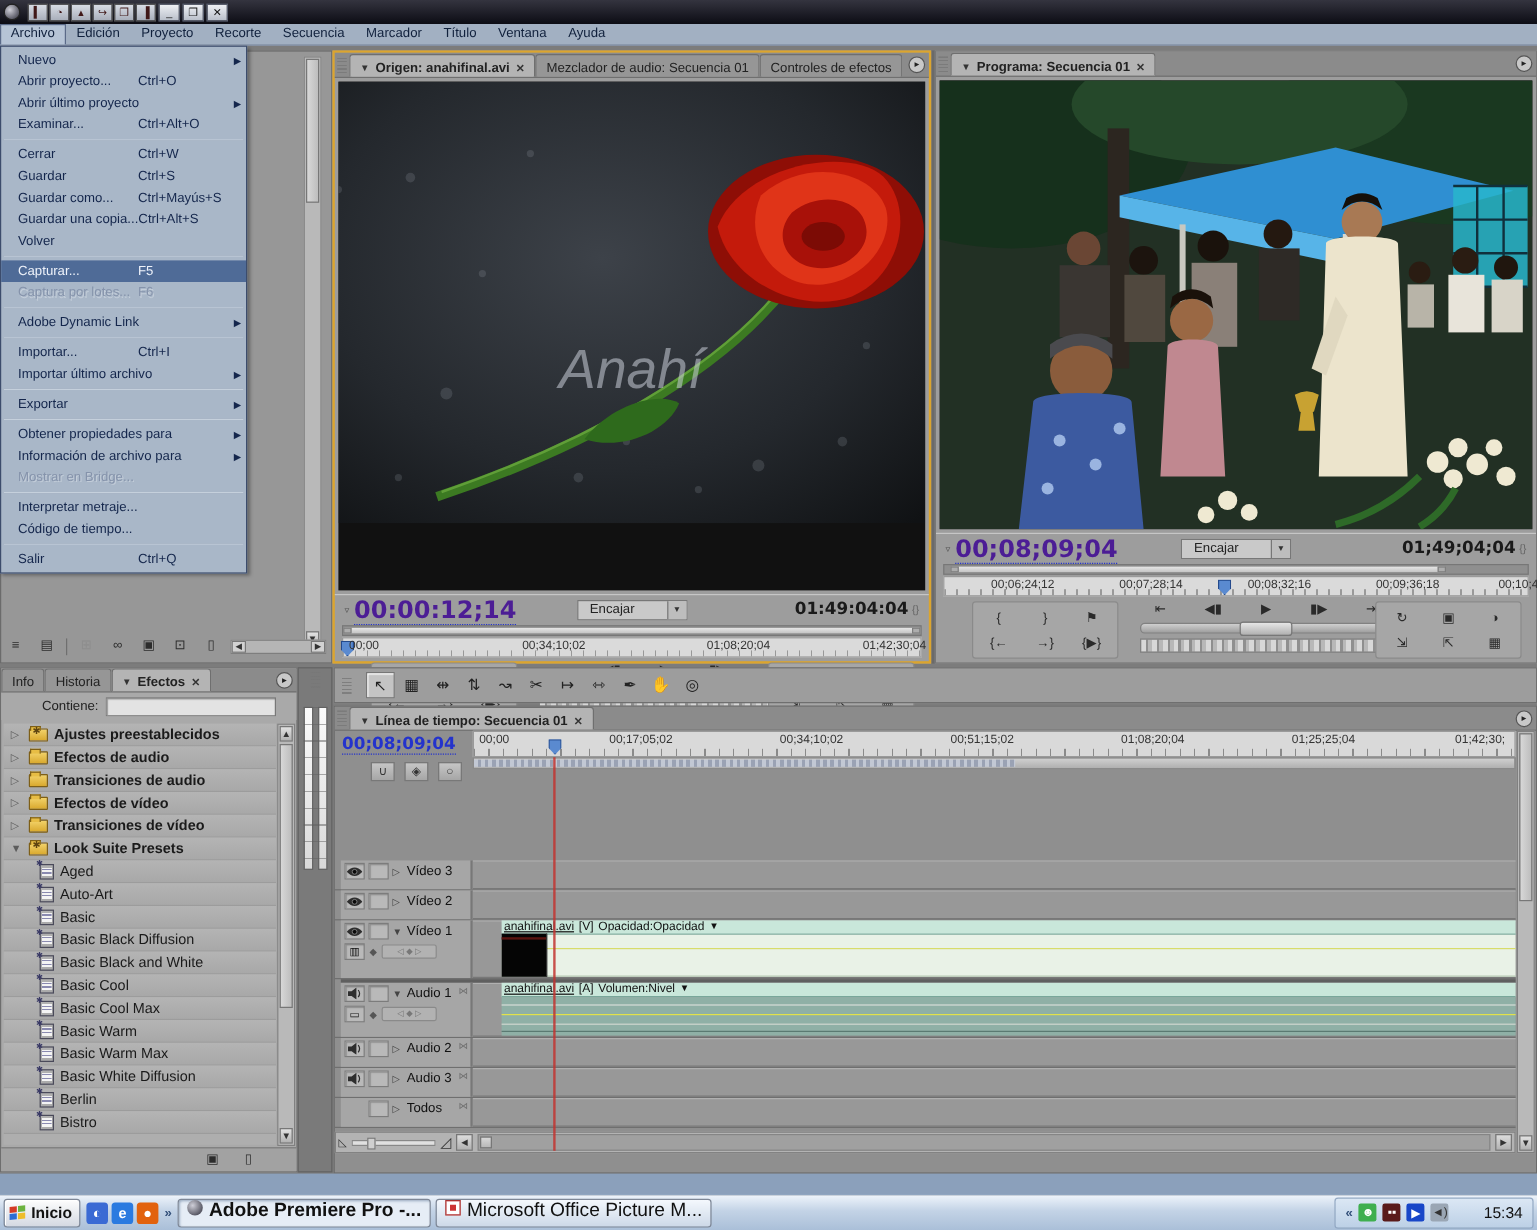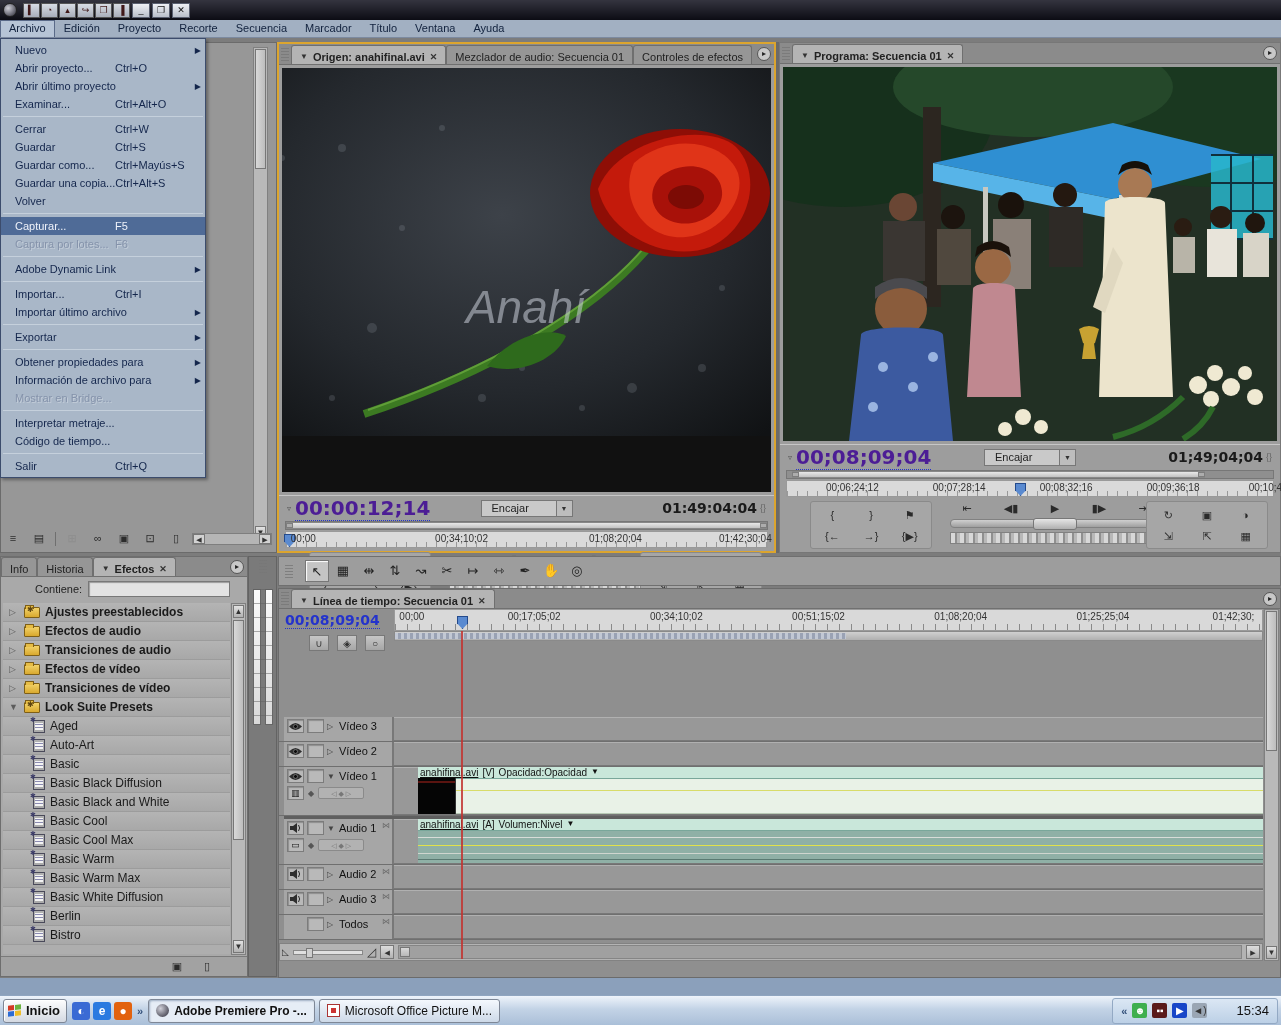--- a/index.html
+++ b/index.html
@@ -168,21 +168,21 @@
 
   
   #taskbar { position:absolute; left:0; top:995px; width:1281px; height:30px;
     background:linear-gradient(#eef4fb,#c3d3e6 45%,#aabfd8); border-top:1px solid #8fa5c0; display:flex; align-items:center; padding:0 3px; gap:5px; }
   #startbtn { width:64px; height:24px; background:linear-gradient(#fdfdfd,#d4d9e2); border:1px solid #7e8796; border-radius:3px;
     display:flex; align-items:center; gap:4px; padding-left:4px; font-weight:bold; font-size:13px; color:#111; box-shadow:1px 1px 0 #fff inset; }
   .flag { width:14px; height:12px; display:grid; grid-template-columns:6px 6px; grid-template-rows:5px 5px; gap:1px; transform:skewY(-6deg); }
   .flag i { display:block; } .flag .r{background:#d43b26;} .flag .g{background:#6cb33f;} .flag .b{background:#2d6cd4;} .flag .y{background:#eebd2a;}
   .ql { width:18px; height:18px; border-radius:3px; display:flex; align-items:center; justify-content:center; font-size:12px; font-weight:bold; color:#fff; }
   .chev { font-size:11px; color:#33507a; font-weight:bold; }
-  .task { height:24px; display:flex; align-items:center; gap:5px; padding:0 7px; font-size:12px; color:#111;
+  .task { height:24px; display:flex; align-items:flex-start; gap:5px; padding:0 7px; font-size:16px; color:#111;
     background:linear-gradient(#f4f8fd,#cdd9e8); border:1px solid #7e8796; border-radius:3px; white-space:nowrap; overflow:hidden; }
   .task.active { background:#e6edf6; box-shadow:inset 1px 1px 2px #9fb0c4; font-weight:bold; }
   .task .ticon { width:13px; height:13px; flex:none; }
   #tray { margin-left:auto; height:26px; background:linear-gradient(#dbe7f4,#bcd0e6); border:1px solid #93a9c4; border-radius:3px;
     display:flex; align-items:center; gap:5px; padding:0 8px; }
   #tray .clk { font-size:13px; color:#111; margin-left:4px; }
   .trayic { width:15px; height:15px; display:flex; align-items:center; justify-content:center; font-size:10px; border-radius:2px; color:#fff; }
   .quad { display:grid; grid-template-columns:7px 7px; grid-template-rows:7px 7px; }
   .quad i:nth-child(1){background:#d22;} .quad i:nth-child(2){background:#111;} .quad i:nth-child(3){background:#2a2;} .quad i:nth-child(4){background:#dd2;}
 </style>

